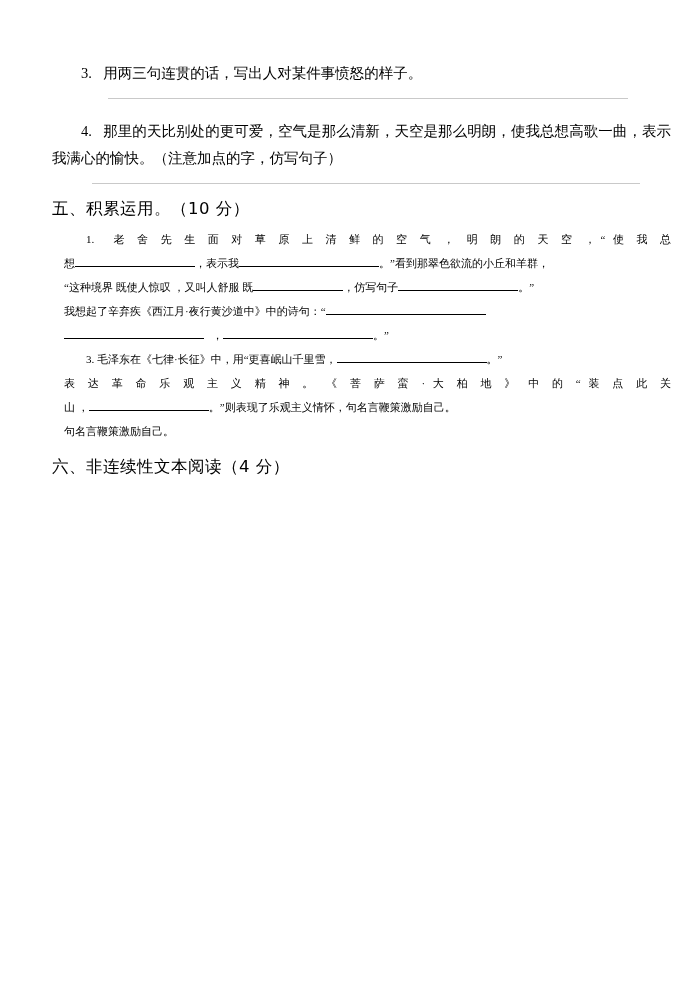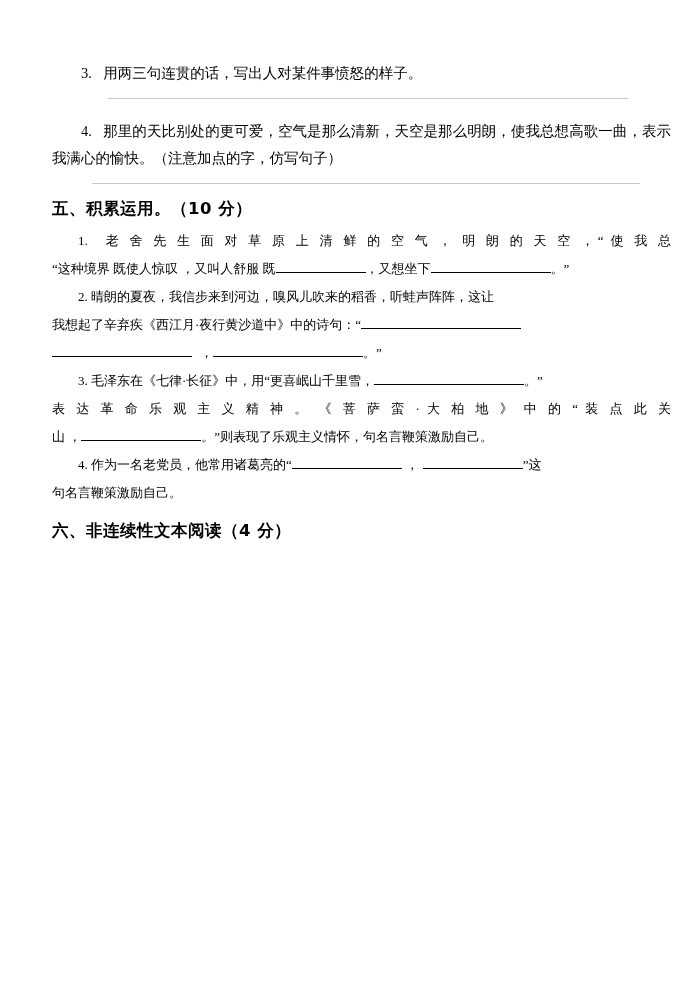--- a/index.html
+++ b/index.html
@@ -36,31 +36,31 @@
     border-top: 1px solid #c9c9c9;
     margin: 10px 0 10px 56px;
     width: 520px;
   }
   .rule.wide {
     margin-left: 40px;
     width: 548px;
   }
   .section-head {
     font-family: "DejaVu Sans", "Liberation Sans", sans-serif;
-    font-weight: bold;
+    font-weight: normal;
     font-size: 16.5px;
     margin: 14px 0 8px 0;
     letter-spacing: 0.5px;
   }
   .body-p {
-    font-size: 13px;
+    font-size: 11px;
     line-height: 2.0;
     text-align: justify;
     text-indent: 2em;
-    margin: 0 0 2px 0;
+    margin: 0 0 2px 12px;
   }
   .just-spread {
     text-align: justify;
     text-align-last: justify;
   }
   .blank {
     display: inline-block;
     border-bottom: 1px solid #000;
     vertical-align: baseline;
     height: 1.05em;
@@ -98,48 +98,43 @@
   <hr class="rule wide">
 
   <div class="section-head">五、积累运用。（10 分）</div>
 
   <div class="body-p just-spread">
     <span class="num">1.</span>
     <span class="sp"></span>
     <span>老 舍 先 生 面 对 草 原 上 清 鲜 的 空 气 ， 明 朗 的 天 空 ，“ 使 我 总</span>
   </div>
   <div class="body-p" style="text-indent:0">
-    <span>“这种境界 既使人惊叹 ，又叫人舒服 既</span><span class="blank b-90"></span><span>，又想坐下</span><span class="blank b-120"></span><span>。”</span>
+    <span>想</span><span class="blank b-120"></span><span>，表示我</span><span class="blank b-140"></span><span>。”看到那翠色欲流的小丘和羊群，</span>
+  </div>
+  <div class="body-p" style="text-indent:0">
+    <span>“这种境界 既使人惊叹 ，又叫人舒服 既</span><span class="blank b-90"></span><span>，仿写句子</span><span class="blank b-120"></span><span>。”</span>
   </div>
 
-  <div class="body-p">
-    <span class="num">2.</span>
-    <span>晴朗的夏夜，我信步来到河边，嗅风儿吹来的稻香，听蛙声阵阵，这让</span>
-  </div>
   <div class="body-p" style="text-indent:0">
     <span>我想起了辛弃疾《西江月·夜行黄沙道中》中的诗句：“</span><span class="blank b-160"></span>
   </div>
   <div class="body-p" style="text-indent:0">
     <span class="blank b-140"></span><span class="sp"></span><span class="sp"></span><span>，</span><span class="blank b-150"></span><span>。”</span>
   </div>
 
   <div class="body-p">
     <span class="num">3.</span>
     <span>毛泽东在《七律·长征》中，用“更喜岷山千里雪，</span><span class="blank b-150"></span><span>。”</span>
   </div>
   <div class="body-p just-spread" style="text-indent:0">
     <span>表 达 革 命 乐 观 主 义 精 神 。 《 菩 萨 蛮 · 大 柏 地 》 中 的 “ 装 点 此 关</span>
   </div>
   <div class="body-p" style="text-indent:0">
     <span>山 ，</span><span class="blank b-120"></span><span>。”则表现了乐观主义情怀，句名言鞭策激励自己。</span>
   </div>
 
-  <div class="body-p">
-    <span class="num">4.</span>
-    <span>作为一名老党员，他常用诸葛亮的“</span><span class="blank b-110"></span><span class="sp"></span><span>，</span><span class="sp"></span><span class="blank b-100"></span><span>”这</span>
-  </div>
   <div class="body-p" style="text-indent:0">
     <span>句名言鞭策激励自己。</span>
   </div>
 
   <div class="section-head">六、非连续性文本阅读（4 分）</div>
 
 </div>
 
 </body></html>

